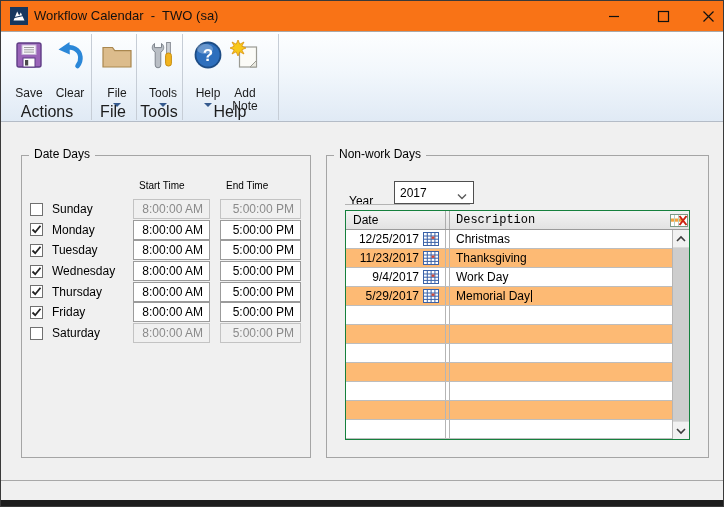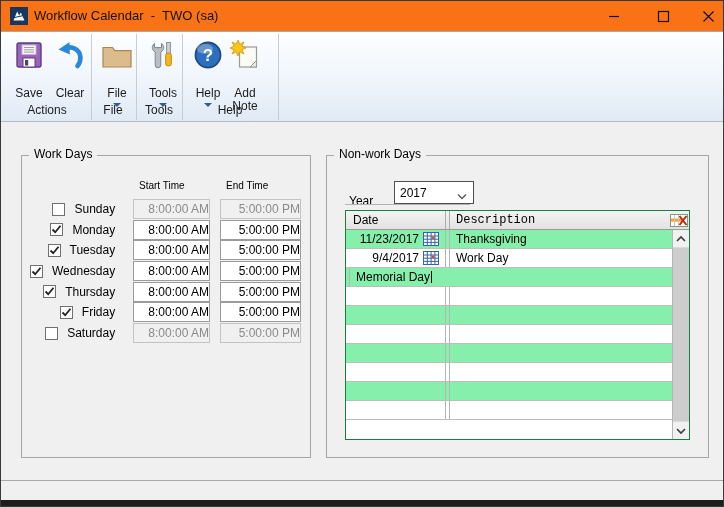--- a/index.html
+++ b/index.html
@@ -19,55 +19,55 @@
   .ribbon {
     position:absolute; left:0; top:30px; width:100%; height:91px;
     background:linear-gradient(180deg,#fdfeff 0%,#f2f7fc 45%,#e0eaf5 100%);
     border-top:1px solid #a9a9a9; border-bottom:1px solid #b4bcc7;
   }
   .vsep { position:absolute; top:2px; height:86px; width:1px; background:#c6cdd6; }
   .rbtn { position:absolute; top:4px; display:flex; flex-direction:column; align-items:center; cursor:default; }
   .rbtn .ric { height:34px; display:flex; align-items:flex-end; justify-content:center; }
   .rbtn .rlabel { font-size:12px; color:#1c1c1c; margin-top:17px; text-align:center; line-height:13px; }
   .rbtn .drop { width:0; height:0; border-left:4px solid transparent; border-right:4px solid transparent; border-top:4px solid #355a8e; margin-top:3px; }
-  .grp-label { position:absolute; top:71px; transform:translateX(-50%); font-size:12px; color:#1c1c1c; }
+  .grp-label { position:absolute; top:71px; transform:translateX(-50%); font-size:16px; color:#1c1c1c; }
   
   .groupbox { position:absolute; border:1px solid #a5a5a5; }
   .legend { position:absolute; top:-9px; left:7px; background:#f0f0f0; padding:0 5px; font-size:12px; color:#000; }
   .colhead { position:absolute; font-size:10px; color:#000; }
   
-  .day-list { position:absolute; left:8px; top:43px; display:flex; flex-direction:column; gap:0.7px;align-items:flex-end; }
+  .day-list { position:absolute; left:8px; top:43px; display:flex; flex-direction:column; gap:0.7px; }
   .day-row { height:20px; display:flex; align-items:center; }
   .checkbox { width:13px; height:13px; background:#fff; border:1px solid #707070; display:inline-flex; align-items:center; justify-content:center; }
   .day-label { margin-left:9px; font-size:12px; color:#000; }
   .tcol { position:absolute; top:43px; display:flex; flex-direction:column; gap:0.7px; }
   .tfield {
     height:20px; background:#fff; border:1px solid #9b9b9b; font-size:12px; color:#000;
-    display:flex; align-items:center; justify-content:flex-end; 
+    display:flex; align-items:center; justify-content:flex-end; padding-right:6px;
   }
   .tfield.disabled { background:#f0f0f0; border-color:#c3c3c3; color:#8a8a8a; }
   
   .year-label { position:absolute; left:22px; top:30px; font-size:12px; color:#000;margin-top:8px; }
   .prompt-line { position:absolute; left:18px; top:48px; width:125px; height:1px; background:#b3b3b3; }
   .dropdown {
     position:absolute; left:67px; top:25px; width:80px; height:23px; background:#fff;
     border:1px solid #4f4f4f; display:flex; align-items:center; font-size:12px; color:#000; padding-left:5px;
   }
   .dropdown .chev { position:absolute; right:5px; top:8px; }
   
   .grid { position:absolute; left:18px; top:54px; width:345px; height:230px; border:1px solid #15803d; background:#fff; display:flex; flex-direction:column; }
   .ghead { height:19px; background:linear-gradient(#f3f3f3,#e2e2e2); border-bottom:1px solid #9a9a9a; display:flex; font-size:12px; color:#000; }
   .ghead .hdate { width:100px; border-right:1px solid #adadad; display:flex; align-items:center; padding-left:7px; }
   .ghead .hsep { width:4px; border-right:1px solid #adadad; }
   .ghead .hdesc { flex:1; display:flex; align-items:center; padding-left:6px;font-family:Liberation Mono, monospace; }
   .ghead .hicon { width:21px; display:flex; align-items:center; justify-content:center; }
   .gbody { flex:1; display:flex; }
   .rows { width:326px; display:flex; flex-direction:column; }
   .grow { height:19px; display:flex; border-bottom:1px solid #bdbdbd; background:#fff; }
-  .grow.alt { background:#86efac; }
+  .grow.alt { background:#fdba74; }
   .gdate { width:100px; border-right:1px solid #b5b5b5; display:flex; align-items:center; justify-content:flex-end; }
   .gdate .dtext { font-size:12px; color:#000; }
   .calbtn { margin-left:4px; margin-right:6px; display:inline-flex; }
   .gsep { width:4px; border-right:1px solid #b5b5b5; }
   .gdesc { flex:1; display:flex; align-items:center; padding-left:6px; font-size:12px; color:#000; }
   .caret { display:inline-block; width:1px; height:12px; background:#000; margin-left:1px; }
   
   .sbar { width:17px; border-left:1px solid #b5b5b5; background:#cdcdcd; display:flex; flex-direction:column; }
   .sbtn { height:18px; background:#f1f1f1; display:flex; align-items:center; justify-content:center; }
   .sbtn.up { border-bottom:1px solid #dadada; }
@@ -184,21 +184,21 @@
       <span class="rlabel" style="width:34px">Add Note</span>
     </div>
 
     <span class="grp-label" style="left:46px">Actions</span>
     <span class="grp-label" style="left:112px">File</span>
     <span class="grp-label" style="left:158px">Tools</span>
     <span class="grp-label" style="left:229px">Help</span>
   </div>
 
   <div class="groupbox" style="left:20px;top:154px;width:290px;height:303px">
-    <span class="legend">Work Days</span>
+    <span class="legend">Date Days</span>
     <span class="colhead" style="left:117px;top:24px">Start Time</span>
     <span class="colhead" style="left:204px;top:24px">End Time</span>
     <div class="day-list" id="day-list">
         <div class="day-row">
           <span class="checkbox"></span>
           <span class="day-label">Sunday</span>
         </div>
         <div class="day-row">
           <span class="checkbox">
             <svg width="11" height="11" viewBox="0 0 11 11">
@@ -291,20 +291,41 @@
             <rect x="0.5" y="0.5" width="17" height="12" fill="#fff" stroke="#7d9a86"></rect>
             <rect x="1" y="4.5" width="11" height="3.2" fill="#f2a33c"></rect>
             <line x1="4.5" y1="1" x2="4.5" y2="12" stroke="#bcd0c2"></line>
               <line x1="8.5" y1="1" x2="8.5" y2="12" stroke="#bcd0c2"></line>
             <path d="M9.5 2 L16.5 11 M16.5 2 L9.5 11" stroke="#cc2211" stroke-width="2"></path>
           </svg>
         </div>
       </div>
       <div class="gbody">
         <div class="rows" id="grid-rows">
+            <div class="grow">
+              <div class="gdate">
+                <span class="dtext">12/25/2017</span>
+                <span class="calbtn">
+                  <svg width="16" height="14" viewBox="0 0 16 14">
+                    <rect x="0.5" y="0.5" width="15" height="13" fill="#fff" stroke="#3a62a8"></rect>
+                    <line x1="0.5" y1="4" x2="15.5" y2="4" stroke="#3a62a8"></line>
+                    <line x1="0.5" y1="7.2" x2="15.5" y2="7.2" stroke="#3a62a8"></line>
+                    <line x1="0.5" y1="10.4" x2="15.5" y2="10.4" stroke="#3a62a8"></line>
+                    <line x1="4.3" y1="0.5" x2="4.3" y2="13.5" stroke="#3a62a8"></line>
+                    <line x1="8.1" y1="0.5" x2="8.1" y2="13.5" stroke="#3a62a8"></line>
+                    <line x1="11.9" y1="0.5" x2="11.9" y2="13.5" stroke="#3a62a8"></line>
+                    <rect x="8.6" y="4.5" width="2.9" height="2.4" fill="#cf4a39"></rect>
+                  </svg>
+                </span>
+              </div>
+              <div class="gsep"></div>
+              <div class="gdesc">
+                <span>Christmas</span>
+              </div>
+            </div>
             <div class="grow alt">
               <div class="gdate">
                 <span class="dtext">11/23/2017</span>
                 <span class="calbtn">
                   <svg width="16" height="14" viewBox="0 0 16 14">
                     <rect x="0.5" y="0.5" width="15" height="13" fill="#fff" stroke="#3a62a8"></rect>
                     <line x1="0.5" y1="4" x2="15.5" y2="4" stroke="#3a62a8"></line>
                     <line x1="0.5" y1="7.2" x2="15.5" y2="7.2" stroke="#3a62a8"></line>
                     <line x1="0.5" y1="10.4" x2="15.5" y2="10.4" stroke="#3a62a8"></line>
                     <line x1="4.3" y1="0.5" x2="4.3" y2="13.5" stroke="#3a62a8"></line>
@@ -334,20 +355,35 @@
                     <rect x="8.6" y="4.5" width="2.9" height="2.4" fill="#cf4a39"></rect>
                   </svg>
                 </span>
               </div>
               <div class="gsep"></div>
               <div class="gdesc">
                 <span>Work Day</span>
               </div>
             </div>
             <div class="grow alt">
+              <div class="gdate">
+                <span class="dtext">5/29/2017</span>
+                <span class="calbtn">
+                  <svg width="16" height="14" viewBox="0 0 16 14">
+                    <rect x="0.5" y="0.5" width="15" height="13" fill="#fff" stroke="#3a62a8"></rect>
+                    <line x1="0.5" y1="4" x2="15.5" y2="4" stroke="#3a62a8"></line>
+                    <line x1="0.5" y1="7.2" x2="15.5" y2="7.2" stroke="#3a62a8"></line>
+                    <line x1="0.5" y1="10.4" x2="15.5" y2="10.4" stroke="#3a62a8"></line>
+                    <line x1="4.3" y1="0.5" x2="4.3" y2="13.5" stroke="#3a62a8"></line>
+                    <line x1="8.1" y1="0.5" x2="8.1" y2="13.5" stroke="#3a62a8"></line>
+                    <line x1="11.9" y1="0.5" x2="11.9" y2="13.5" stroke="#3a62a8"></line>
+                    <rect x="8.6" y="4.5" width="2.9" height="2.4" fill="#cf4a39"></rect>
+                  </svg>
+                </span>
+              </div>
               <div class="gsep"></div>
               <div class="gdesc">
                 <span>Memorial Day</span>
                 <span class="caret"></span>
               </div>
             </div>
             <div class="grow">
               <div class="gdate"></div>
               <div class="gsep"></div>
               <div class="gdesc"></div>

